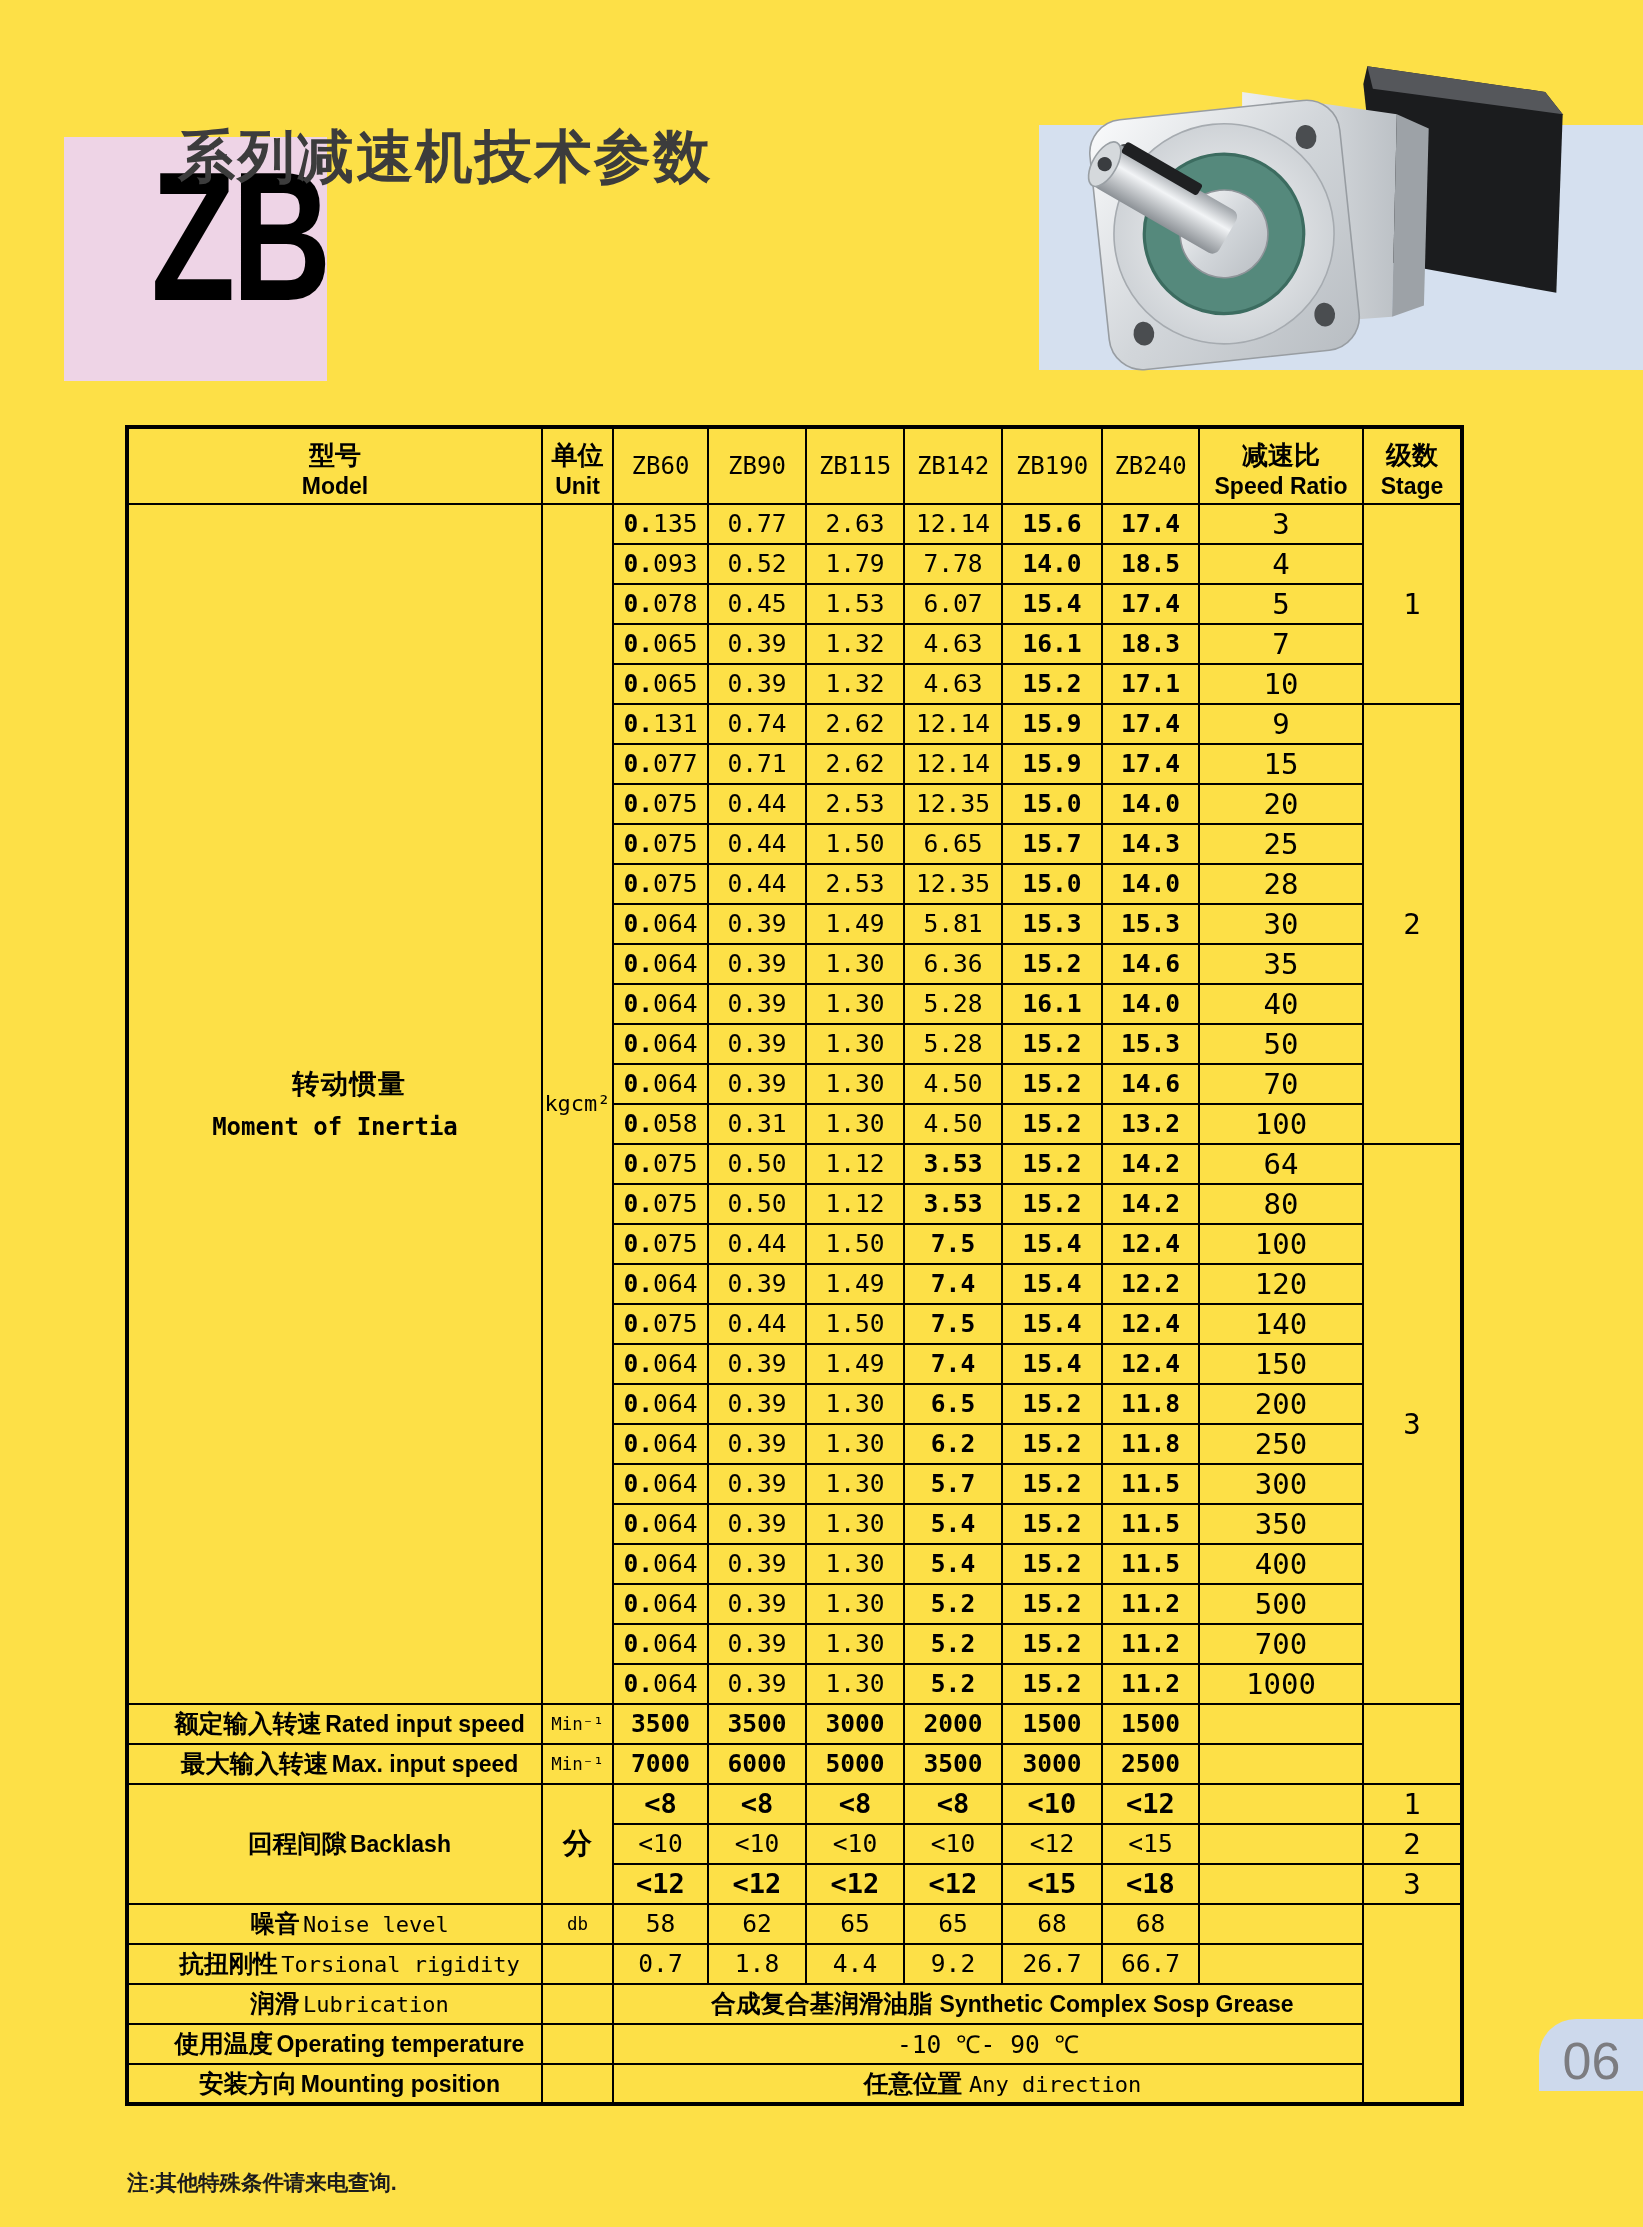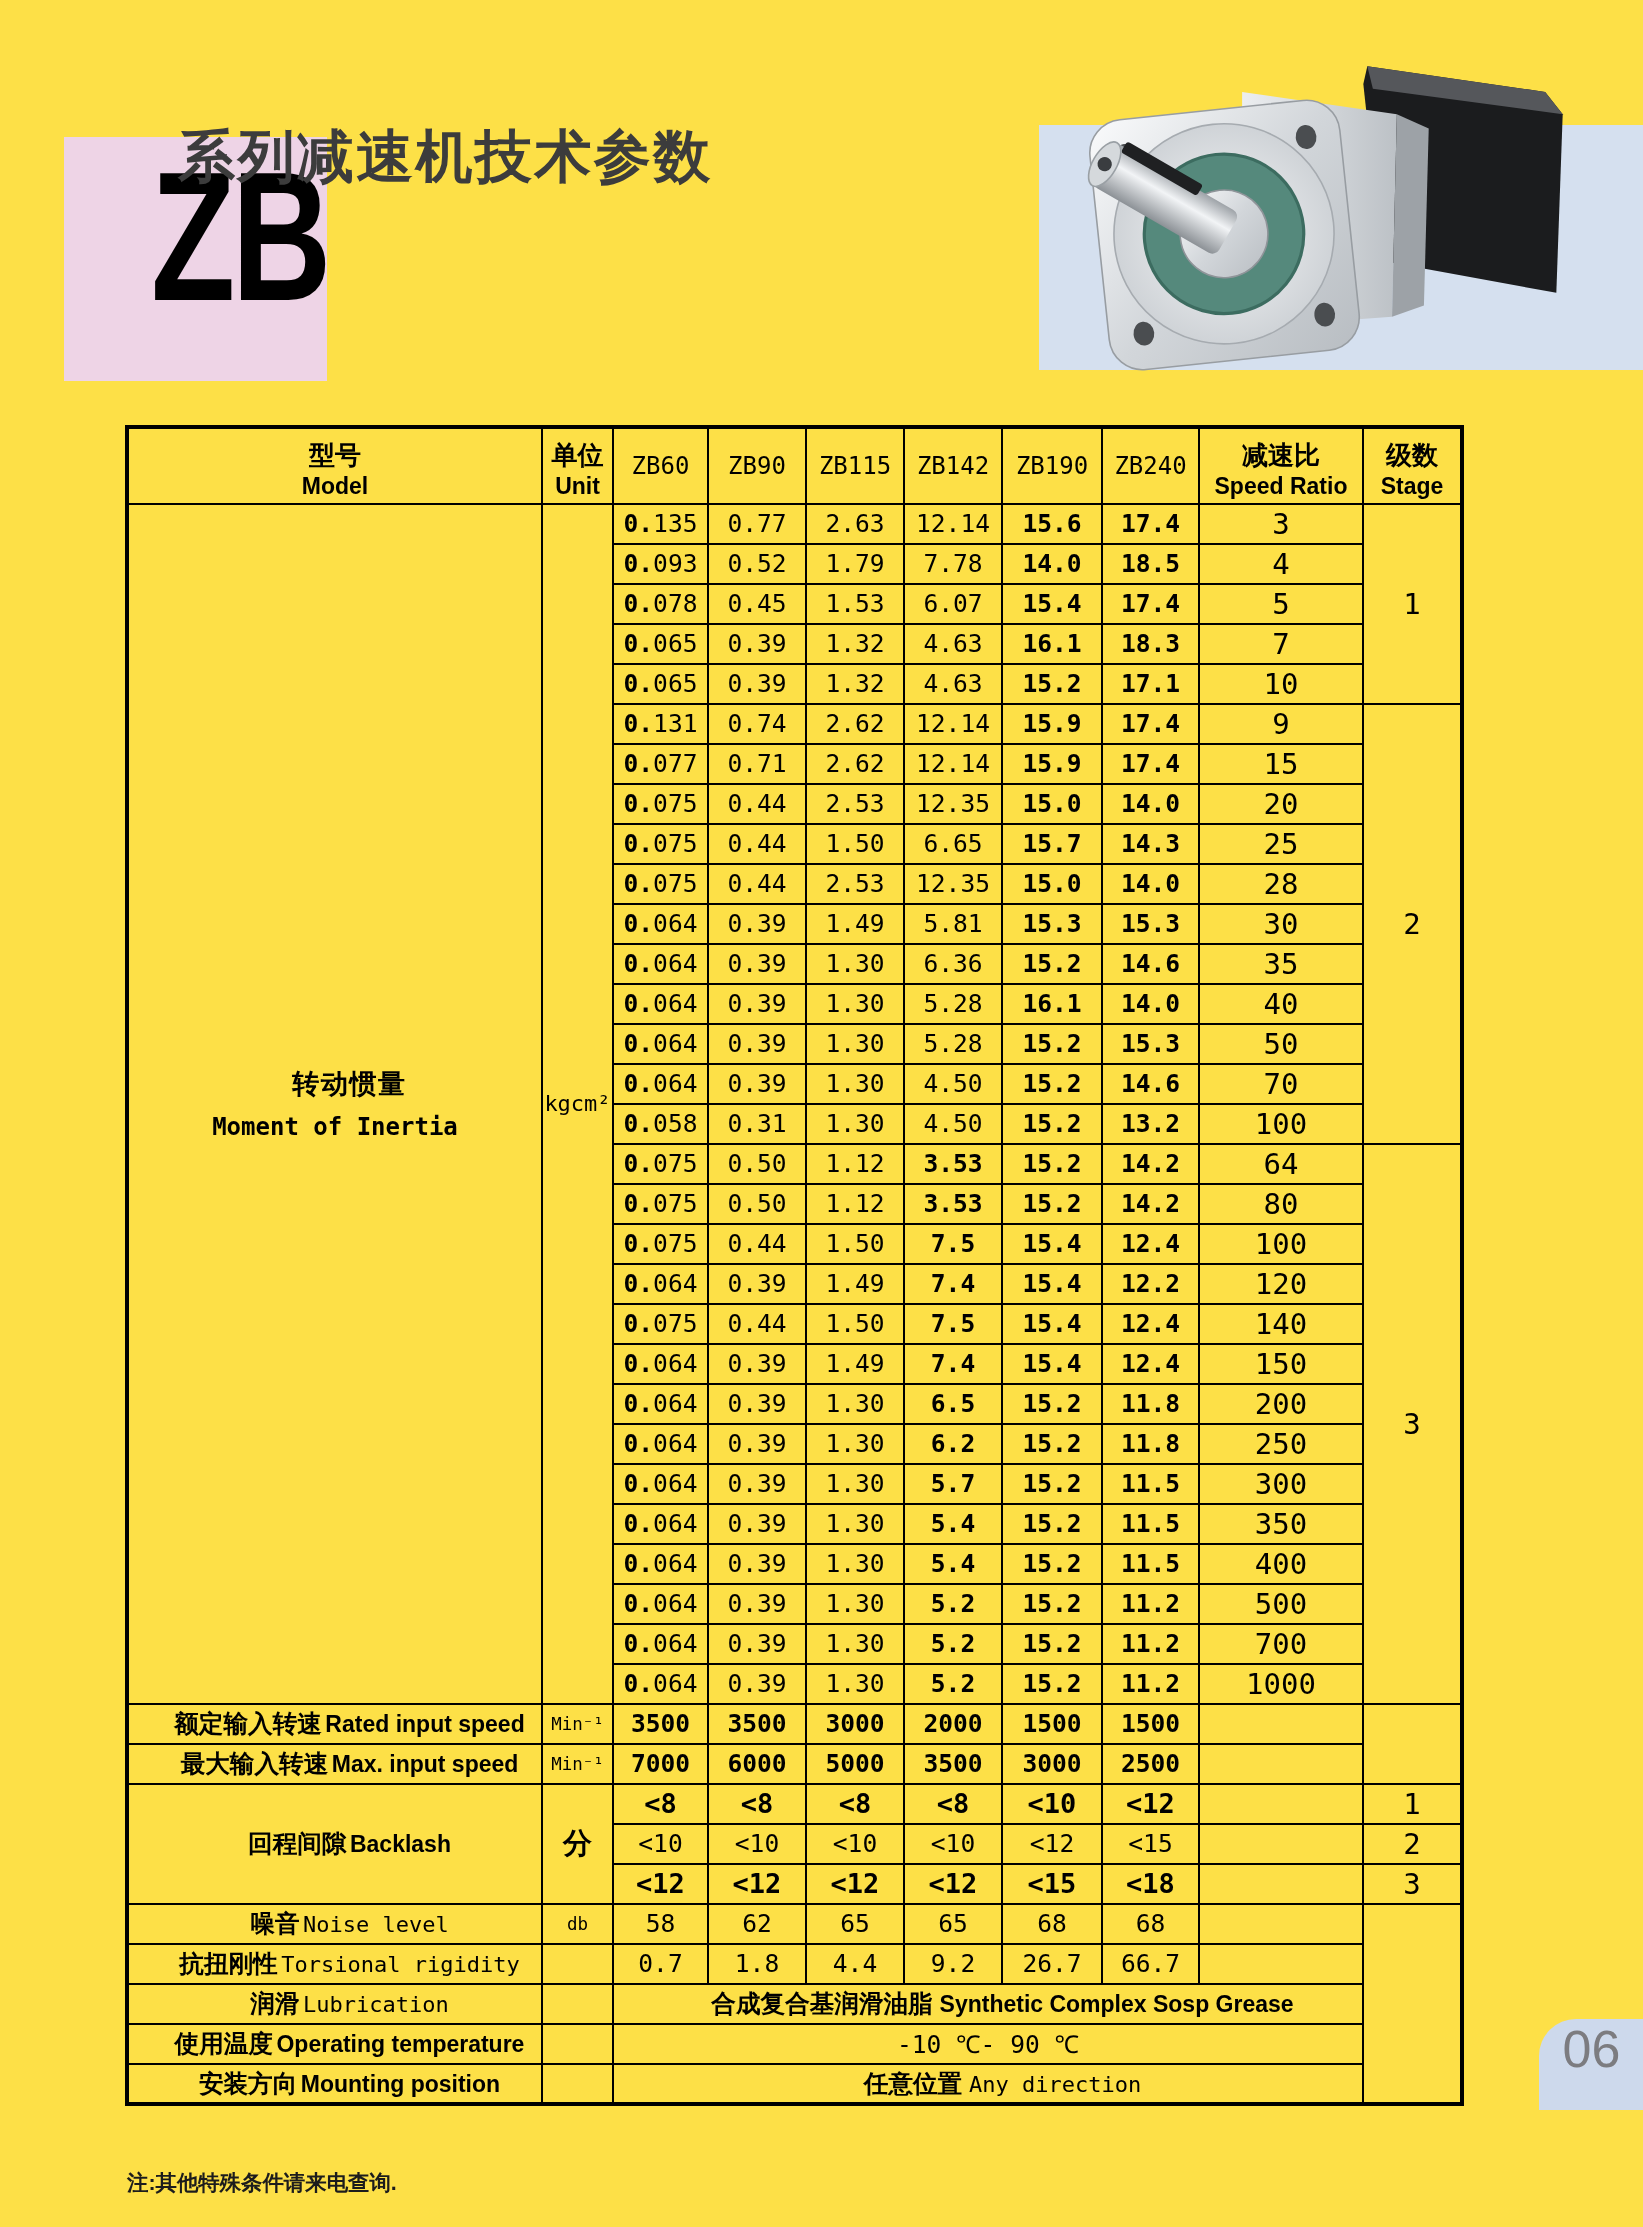--- a/index.html
+++ b/index.html
@@ -45,22 +45,22 @@
   .en-l{font-family:"DejaVu Sans Mono",monospace;font-weight:400;font-size:22px;}
   td.unit-sm{font-family:"DejaVu Sans Mono",monospace;font-size:17.5px;}
   td.unit-big{font-size:29px;font-weight:700;font-family:"Liberation Sans",sans-serif;}
   td.bl-b{font-weight:700;font-size:27px;}
   td.bl-l{font-size:24.6px;}
   td.wide-val{font-size:24.6px;}
   td.wide-val .cn{font-size:24.6px;}
 
   
   #footer-note{position:absolute;left:127px;top:2168px;font-size:21.4px;font-weight:600;color:#1c1c1c;}
-  #page-badge{position:absolute;left:1539px;top:2019px;width:105px;height:91px;background:#cdd9ec;
-              border-radius:37px 0 0 0;display:flex;align-items:flex-start;justify-content:center;}
+  #page-badge{position:absolute;left:1539px;top:2019px;width:105px;height:72px;background:#cdd9ec;
+              border-radius:37px 0 0 0;display:flex;align-items:flex-end;justify-content:center;}
   #page-badge .pn{font-size:52px;color:#7c7c80;font-family:"Liberation Sans",sans-serif;}
 </style>
 </head>
 <body>
 
 <div id="page">
 
   <div id="pink-block" style="background: rgb(238, 212, 230);"></div>
   <div id="series-code">ZB</div>
   <div id="title-cn">系列减速机技术参数</div>

